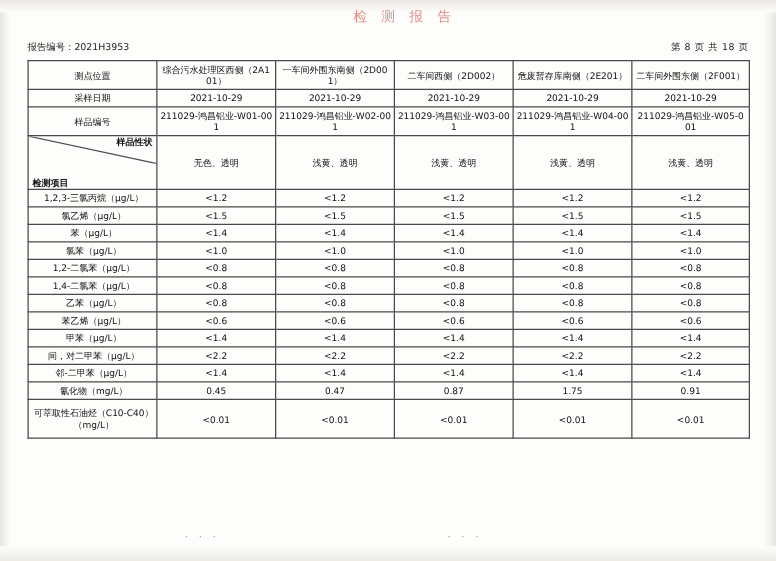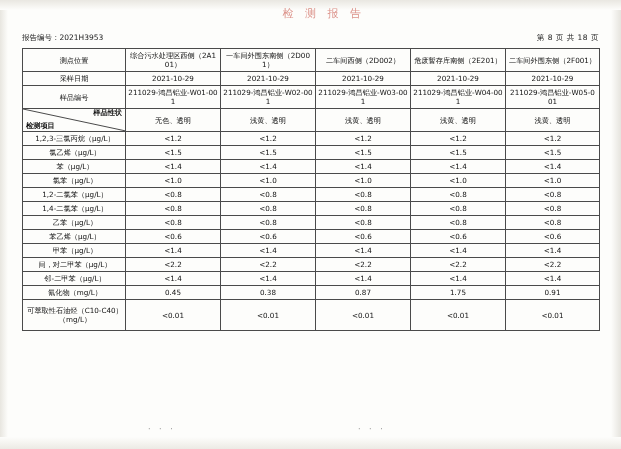--- a/index.html
+++ b/index.html
@@ -95,22 +95,21 @@
   td.rowlabel.lefty {
     text-align: center;
     padding-left: 4px;
   }
   td.val {
     font-size: 7.2px;
   }
   .corner {
     position: relative;
     height: 22px;
-    padding: 0 !important;
-    font-family: Liberation Serif, serif;
+    padding: 10px !important;
   }
   .corner .diag {
     position: absolute;
     left: 0; top: 0;
     width: 100%; height: 100%;
     overflow: hidden;
   }
   .corner .diag svg { display:block; }
   .corner .t1 {
     position: absolute;
@@ -290,21 +289,21 @@
         <td class="rowlabel lefty">邻-二甲苯（μg/L）</td>
         <td class="val">&lt;1.4</td>
         <td class="val">&lt;1.4</td>
         <td class="val">&lt;1.4</td>
         <td class="val">&lt;1.4</td>
         <td class="val">&lt;1.4</td>
       </tr>
       <tr>
         <td class="rowlabel lefty">氰化物（mg/L）</td>
         <td class="val">0.45</td>
-        <td class="val">0.38</td>
+        <td class="val">0.47</td>
         <td class="val">0.87</td>
         <td class="val">1.75</td>
         <td class="val">0.91</td>
       </tr>
       <tr>
         <td class="rowlabel lefty" style="height:26px">可萃取性石油烃（C10-C40）（mg/L）</td>
         <td class="val">&lt;0.01</td>
         <td class="val">&lt;0.01</td>
         <td class="val">&lt;0.01</td>
         <td class="val">&lt;0.01</td>

